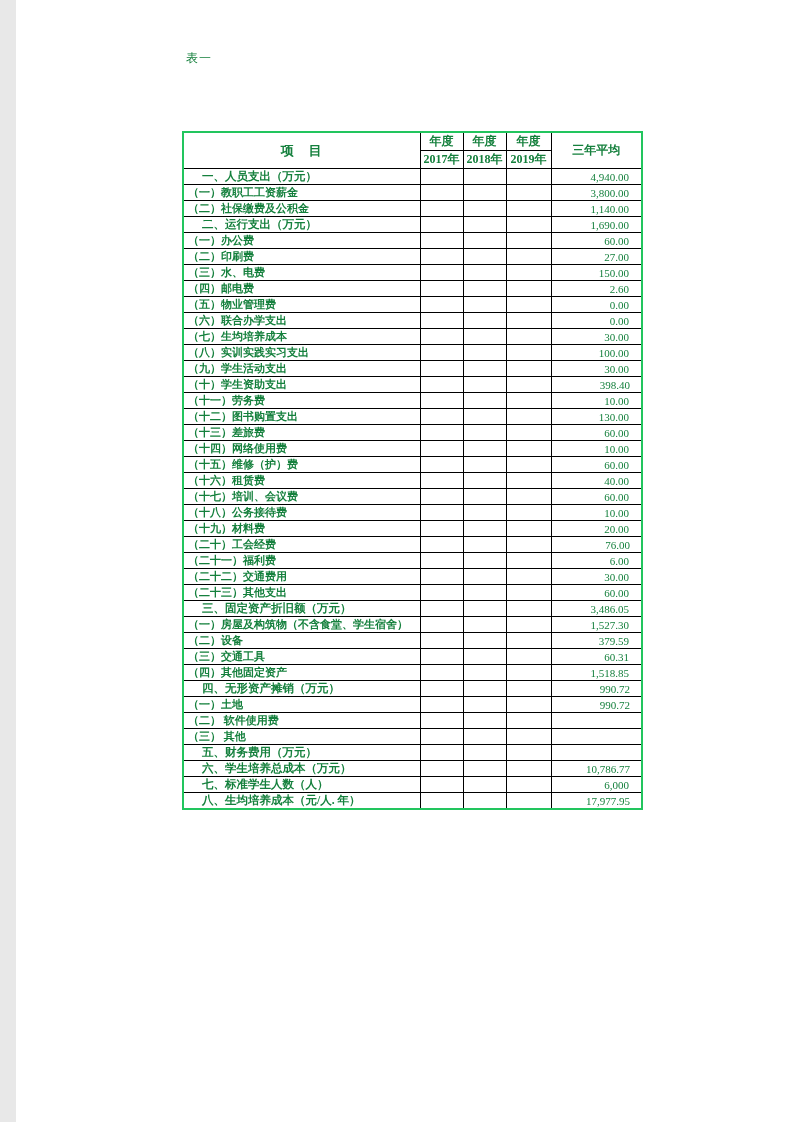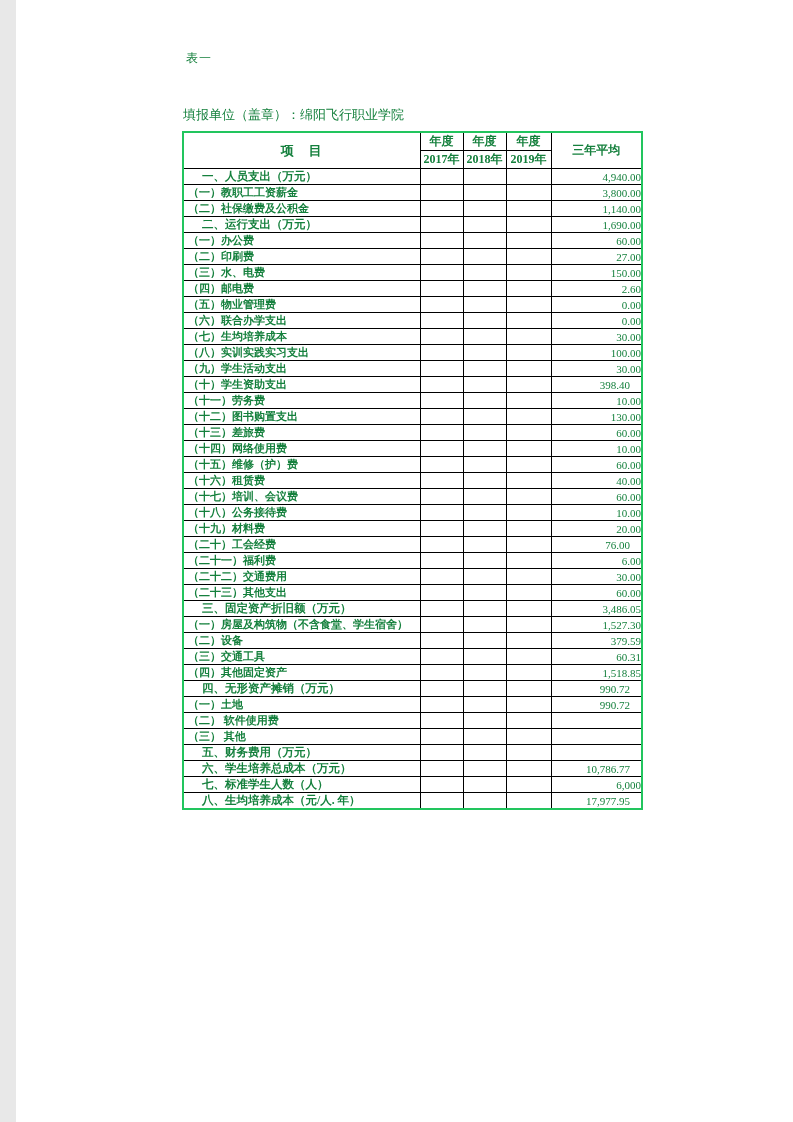--- a/index.html
+++ b/index.html
@@ -68,33 +68,32 @@
   .cost-table tbody tr { height: 15.45px; }
   .cost-table td.label {
     text-align: left;
     padding-left: 18px;
     padding-right: 1px;
   }
   .cost-table tr.sub td.label { padding-left: 4px; font-weight: bold; }
   .cost-table tr.section td.label { font-weight: bold; font-size: 11.5px; }
   .cost-table td.avg {
     text-align: right;
-    padding-right: 0;
+    padding-right: 12px;
   }
   .cost-table td.avg.pad { padding-right: 11px; }
 </style>
 </head>
 <body>
 
 <div class="sheet">
 
   <div class="table-label">表一</div>
 
 
-  <div class="unit-line">填报单位（盖章）：绵阳飞行职业学院</div>
 
   <table class="cost-table">
     <colgroup>
       <col class="c-label">
       <col class="c-year">
       <col class="c-year">
       <col class="c-year3">
       <col class="c-avg">
     </colgroup>
     <thead>

